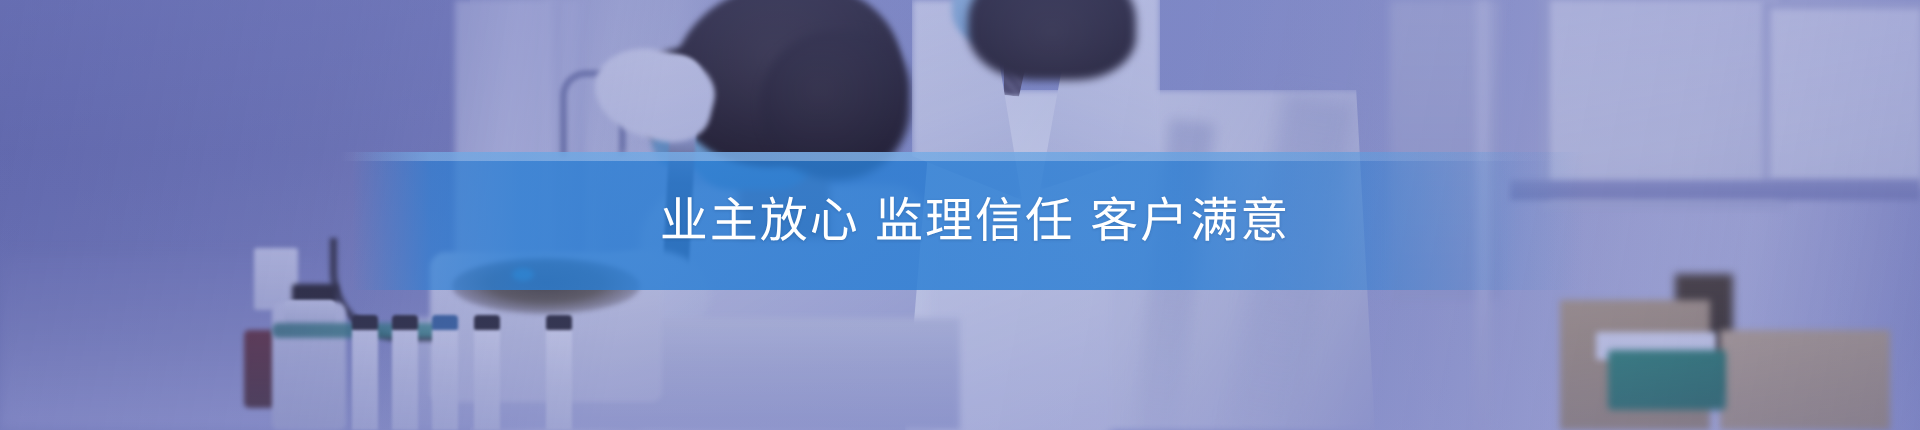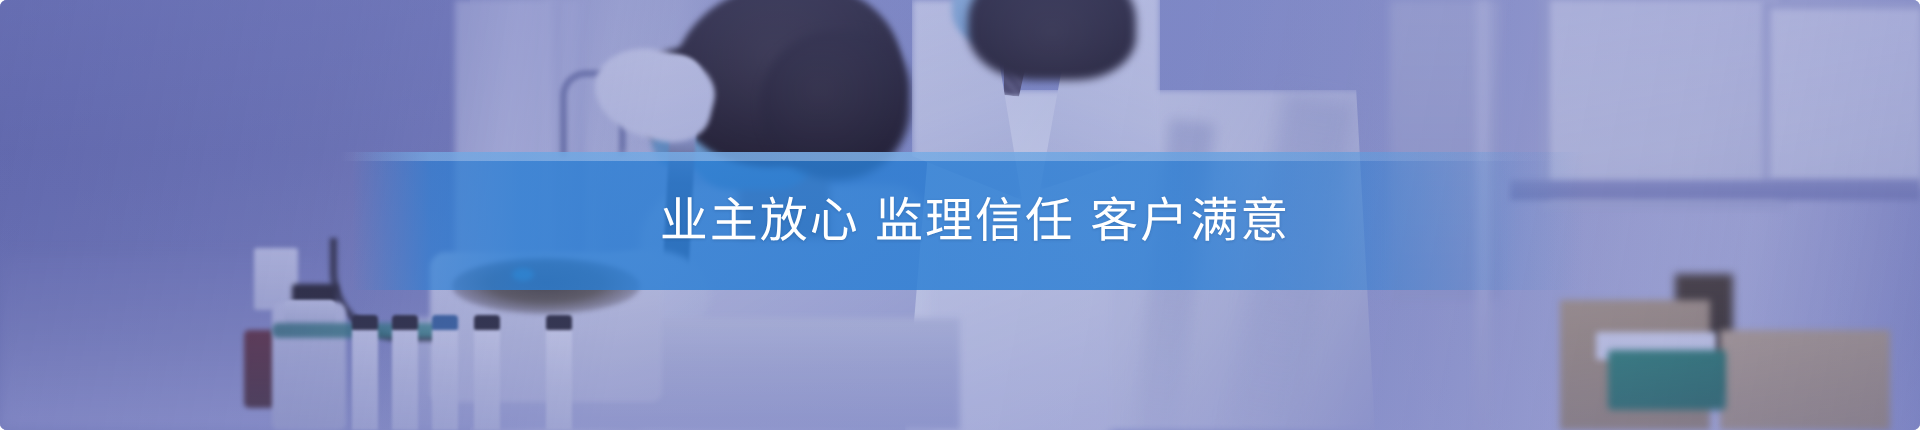--- a/index.html
+++ b/index.html
@@ -5,21 +5,20 @@
 <style>
   html,body{margin:0;padding:0;background:#fff;}
   body{font-family:"Liberation Sans","DejaVu Sans",sans-serif;}
 
   .hero{
     position:relative;
     width:1920px;
     height:430px;
     overflow:hidden;
     background:#8b92c9;
-    border-radius:7px;
   }
 
   
   .photo{position:absolute;inset:0;overflow:hidden;}
 
   
   .wall{
     position:absolute;inset:0;
     background:
       linear-gradient(100deg,

